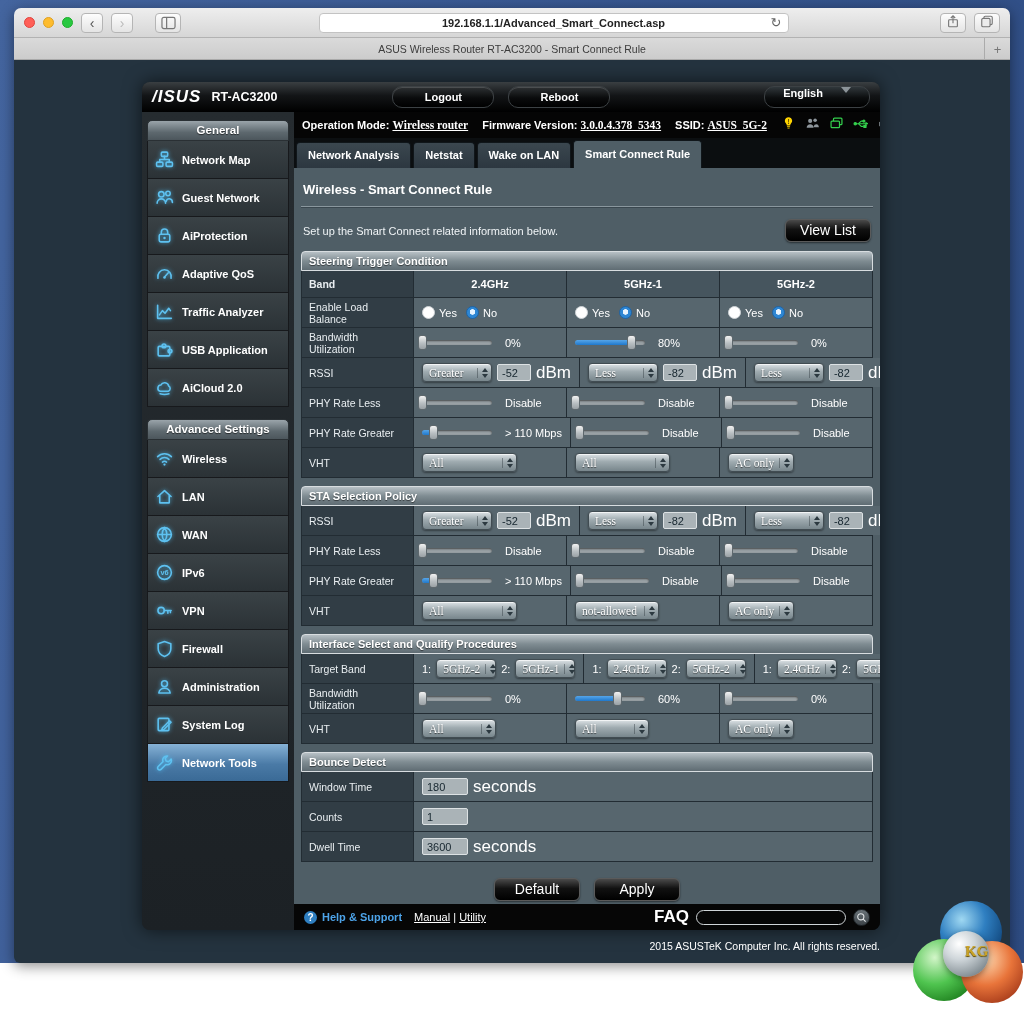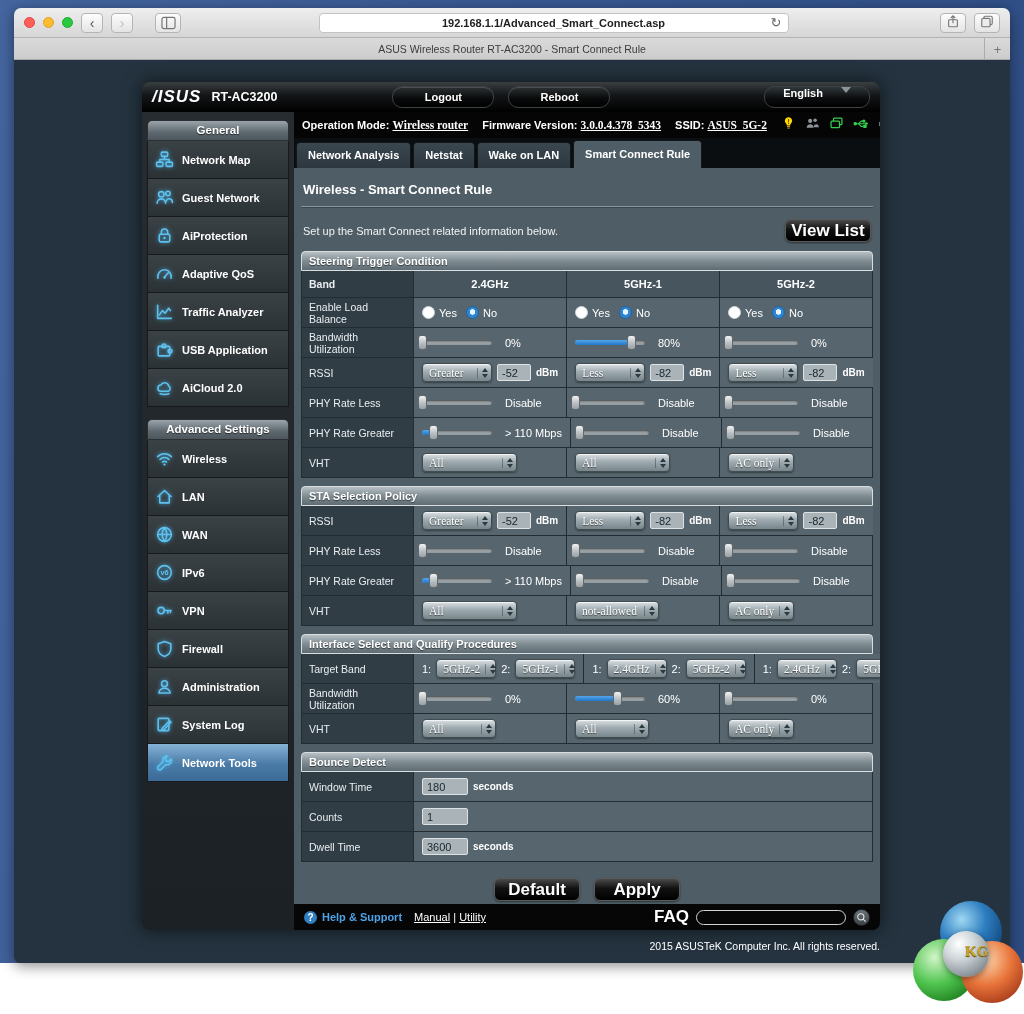--- a/index.html
+++ b/index.html
@@ -86,22 +86,22 @@
   .tab { height:26px; background:linear-gradient(#3b474f,#2c3740); border:1px solid #10161a; border-bottom:none;
     border-radius:4px 4px 0 0; color:#fff; font-size:11px; font-weight:bold; padding:0 11px; line-height:25px; cursor:pointer; }
   .tab.active { background:#4f5e66; height:28px; line-height:27px; }
 
   .panel { flex:1; background:#4f5e66; padding:6px 7px 0 7px; overflow:hidden; }
   .p-title { color:#fff; font-weight:bold; font-size:13px; padding:8px 2px 9px 2px; }
   .p-divider { height:1px; background:#8a979e; box-shadow:0 1px 0 #3a474f; }
   .p-descrow { display:flex; align-items:center; padding:12px 2px 9px 2px; }
   .p-desc { color:#f0f4f6; font-size:11px; }
   .btn-black { margin-left:auto; min-width:86px; height:23px; border-radius:6px;
-    background:linear-gradient(#4a4a4a,#111 45%,#000); border:1px solid #5a5a5a; color:#fff; font-weight:bold;
-    font-size:17px; text-align:center; line-height:21px; box-shadow:0 1px 2px rgba(0,0,0,.5); cursor:pointer; }
+    background:linear-gradient(#4a4a4a,#111 45%,#000); border:1px solid #5a5a5a; color:#fff; font-weight:normal;
+    font-size:14px; text-align:center; line-height:21px; box-shadow:0 1px 2px rgba(0,0,0,.5); cursor:pointer; }
 
   .section { margin-bottom:8px; }
   .sec-head { height:20px; background:linear-gradient(#b7c0c5,#7f8c92 50%,#5f6c73); border:1px solid #d8dde0;
     border-radius:4px 4px 0 0; color:#fff; font-weight:bold; font-size:11px; padding:0 7px; line-height:18px;
     text-shadow:0 1px 1px rgba(0,0,0,.55); }
   .sec-table { border:1px solid #222c33; border-top:none; }
   .trow { display:flex; border-top:1px solid #222c33; }
   .trow:first-child { border-top:none; }
   .tlabel { width:112px; flex-shrink:0; background:#313d45; color:#e9eef1; font-size:10.5px;
     display:flex; align-items:center; padding:0 7px; border-right:1px solid #222c33; }
@@ -129,21 +129,21 @@
     padding:0 3px 0 6px; gap:5px; cursor:pointer; }
   .sel .sv { color:#fff; font-family:"Liberation Serif",serif; font-size:11.5px; text-shadow:0 1px 1px rgba(0,0,0,.6);
     flex:1; white-space:nowrap; }
   .arrows { display:flex; flex-direction:column; gap:2px; padding-left:4px; border-left:1px solid rgba(60,70,75,.5); }
   .arrows i { width:0; height:0; border-left:3.5px solid transparent; border-right:3.5px solid transparent; display:block; }
   .arrows .up { border-bottom:4px solid #2c3940; }
   .arrows .dn { border-top:4px solid #2c3940; }
 
   .tinput { height:17px; background:#aab3b7; border:1px solid #dde2e4; border-radius:2px; color:#16262f;
     font-size:11px; padding:0 4px; font-family:"Liberation Sans",sans-serif; }
-  .unit { color:#fff; font-size:10px; font-weight:bold; }
+  .unit { color:#fff; font-size:17px; font-weight:normal; }
   .pfx { color:#fff; font-size:11px; }
 
   .btnrow { display:flex; justify-content:center; gap:14px; padding:8px 0 10px 0; }
   .btnrow .btn-black { margin-left:0; }
 
   
   .r-footer { height:26px; background:#060606; display:flex; align-items:center; padding:0 10px; gap:12px; flex-shrink:0; }
   .helpico { width:13px; height:13px; border-radius:50%; background:#2f7fc1; color:#fff; font-size:10px; font-weight:bold;
     text-align:center; line-height:13px; }
   .helptxt { color:#4da3e8; font-weight:bold; font-size:11px; }

